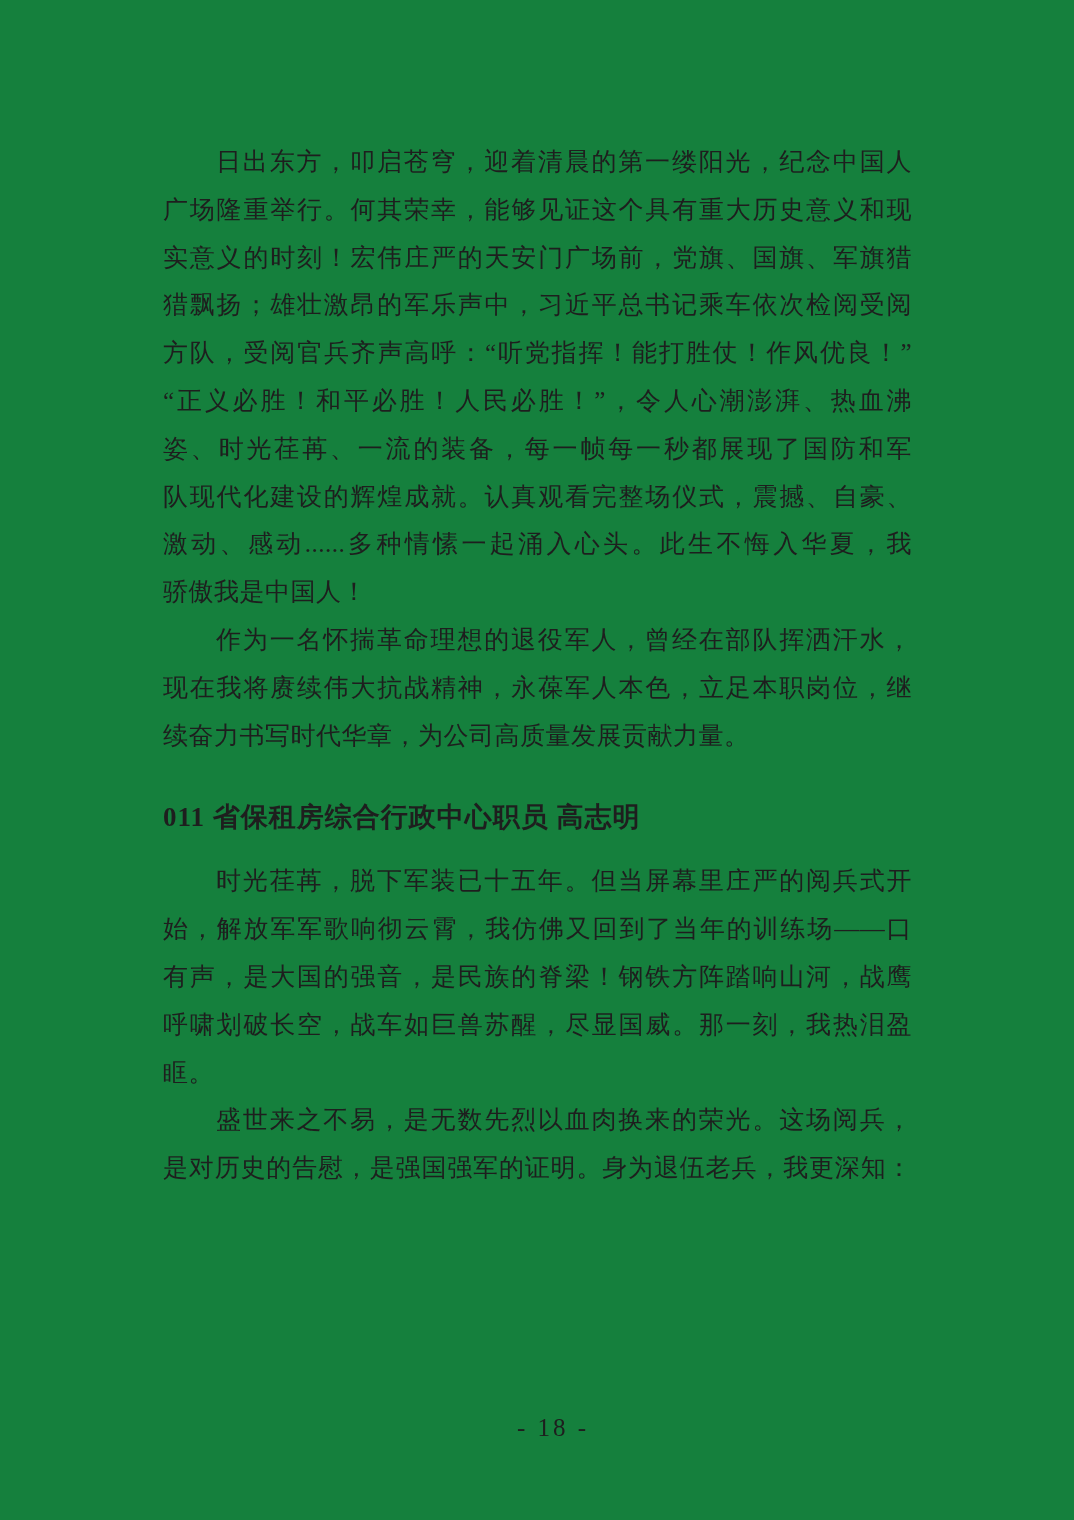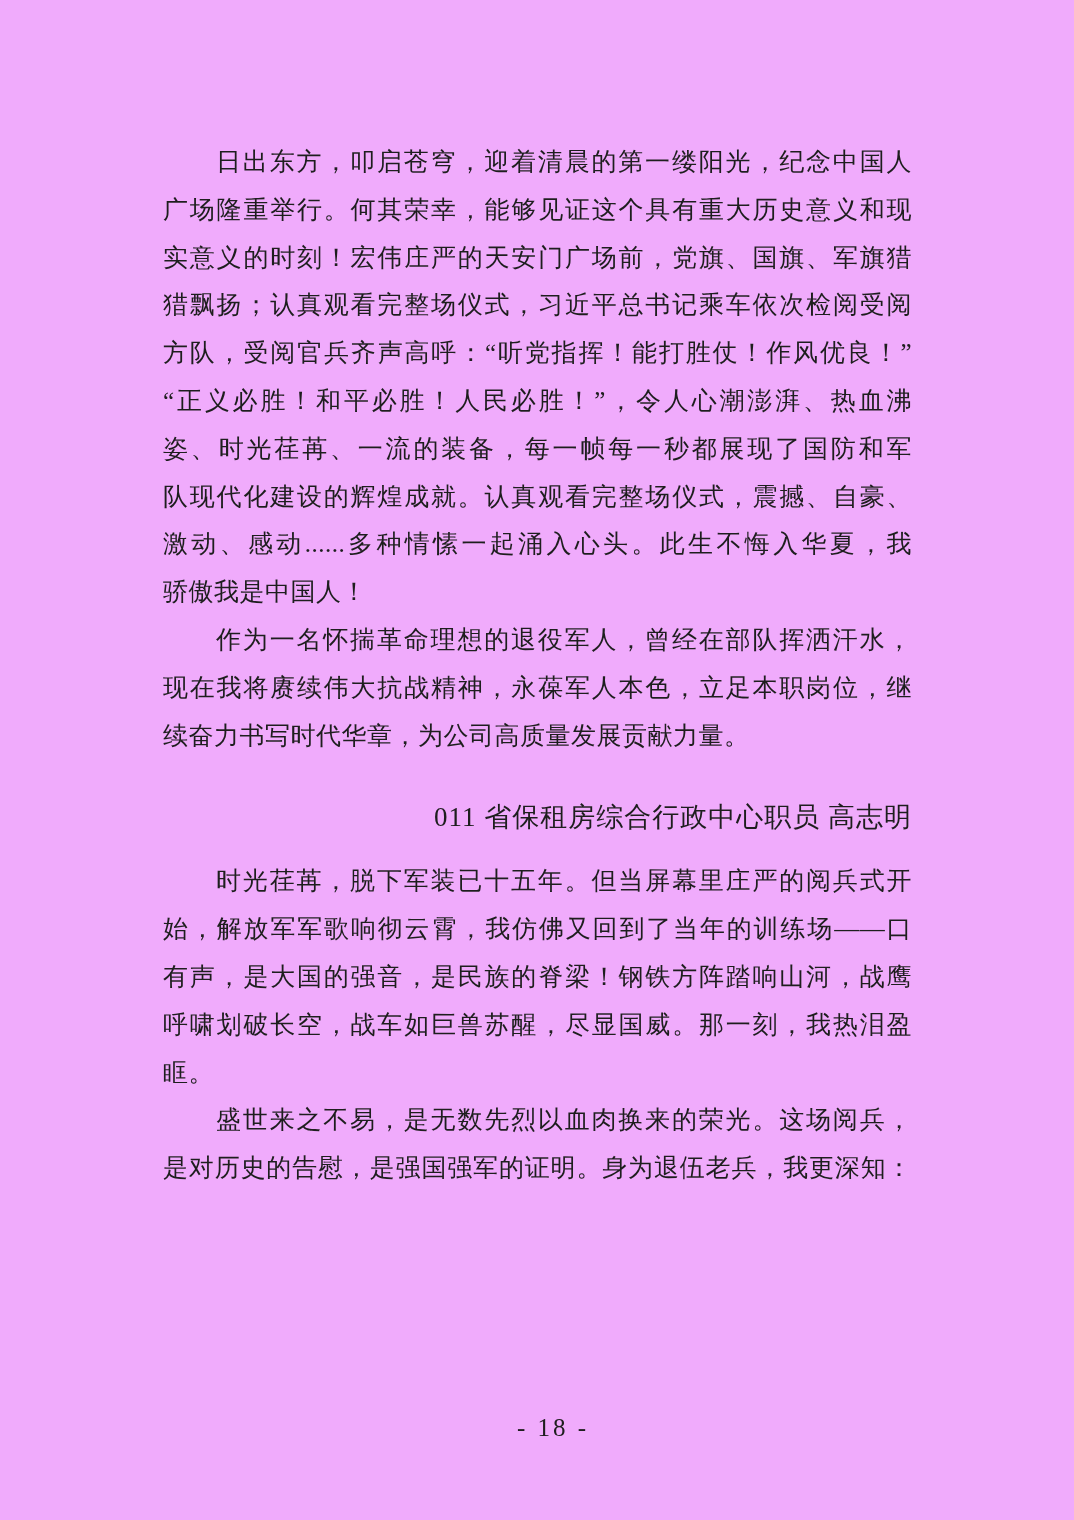--- a/index.html
+++ b/index.html
@@ -4,21 +4,21 @@
 <style>
   html, body {
     margin: 0;
     padding: 0;
     background: #ffffff;
   }
   .page {
     position: relative;
     width: 1074px;
     height: 1520px;
-    background: #f0abfc;
+    background: #15803d;
     overflow: hidden;
     font-family: "Liberation Serif", "DejaVu Serif", serif;
     color: #1e1e1e;
   }
   .text-flow {
     position: absolute;
     left: 163px;
     top: 138px;
     width: 749px;
   }
@@ -34,24 +34,24 @@
   }
   .line.end {
     text-align: center;
     text-align-last: left;
   }
   .line.first {
     padding-left: 53px;
   }
   .heading {
     font-size: 27px;
-    font-weight: normal;
+    font-weight: bold;
     line-height: 48px;
     height: 48px;
-    text-align: right;
+    text-align: left;
     margin: 34px 0 16px 0;
     letter-spacing: 1px;
   }
   .footer {
     position: absolute;
     left: 16px;
     top: 1404px;
     width: 1074px;
     height: 48px;
     line-height: 48px;
@@ -62,21 +62,21 @@
   }
 </style>
 </head>
 <body>
 
 <div class="page">
   <div class="text-flow" id="text-flow">
       <div class="line first">日出东方，叩启苍穹，迎着清晨的第一缕阳光，纪念中国人</div>
       <div class="line">广场隆重举行。何其荣幸，能够见证这个具有重大历史意义和现</div>
       <div class="line">实意义的时刻！宏伟庄严的天安门广场前，党旗、国旗、军旗猎</div>
-      <div class="line">猎飘扬；认真观看完整场仪式，习近平总书记乘车依次检阅受阅</div>
+      <div class="line">猎飘扬；雄壮激昂的军乐声中，习近平总书记乘车依次检阅受阅</div>
       <div class="line">方队，受阅官兵齐声高呼：“听党指挥！能打胜仗！作风优良！”</div>
       <div class="line">“正义必胜！和平必胜！人民必胜！”，令人心潮澎湃、热血沸</div>
       <div class="line">姿、时光荏苒、一流的装备，每一帧每一秒都展现了国防和军</div>
       <div class="line">队现代化建设的辉煌成就。认真观看完整场仪式，震撼、自豪、</div>
       <div class="line">激动、感动......多种情愫一起涌入心头。此生不悔入华夏，我</div>
       <div class="line end">骄傲我是中国人！</div>
       <div class="line first">作为一名怀揣革命理想的退役军人，曾经在部队挥洒汗水，</div>
       <div class="line">现在我将赓续伟大抗战精神，永葆军人本色，立足本职岗位，继</div>
       <div class="line end">续奋力书写时代华章，为公司高质量发展贡献力量。</div>
       <div class="heading">011 省保租房综合行政中心职员 高志明</div>

